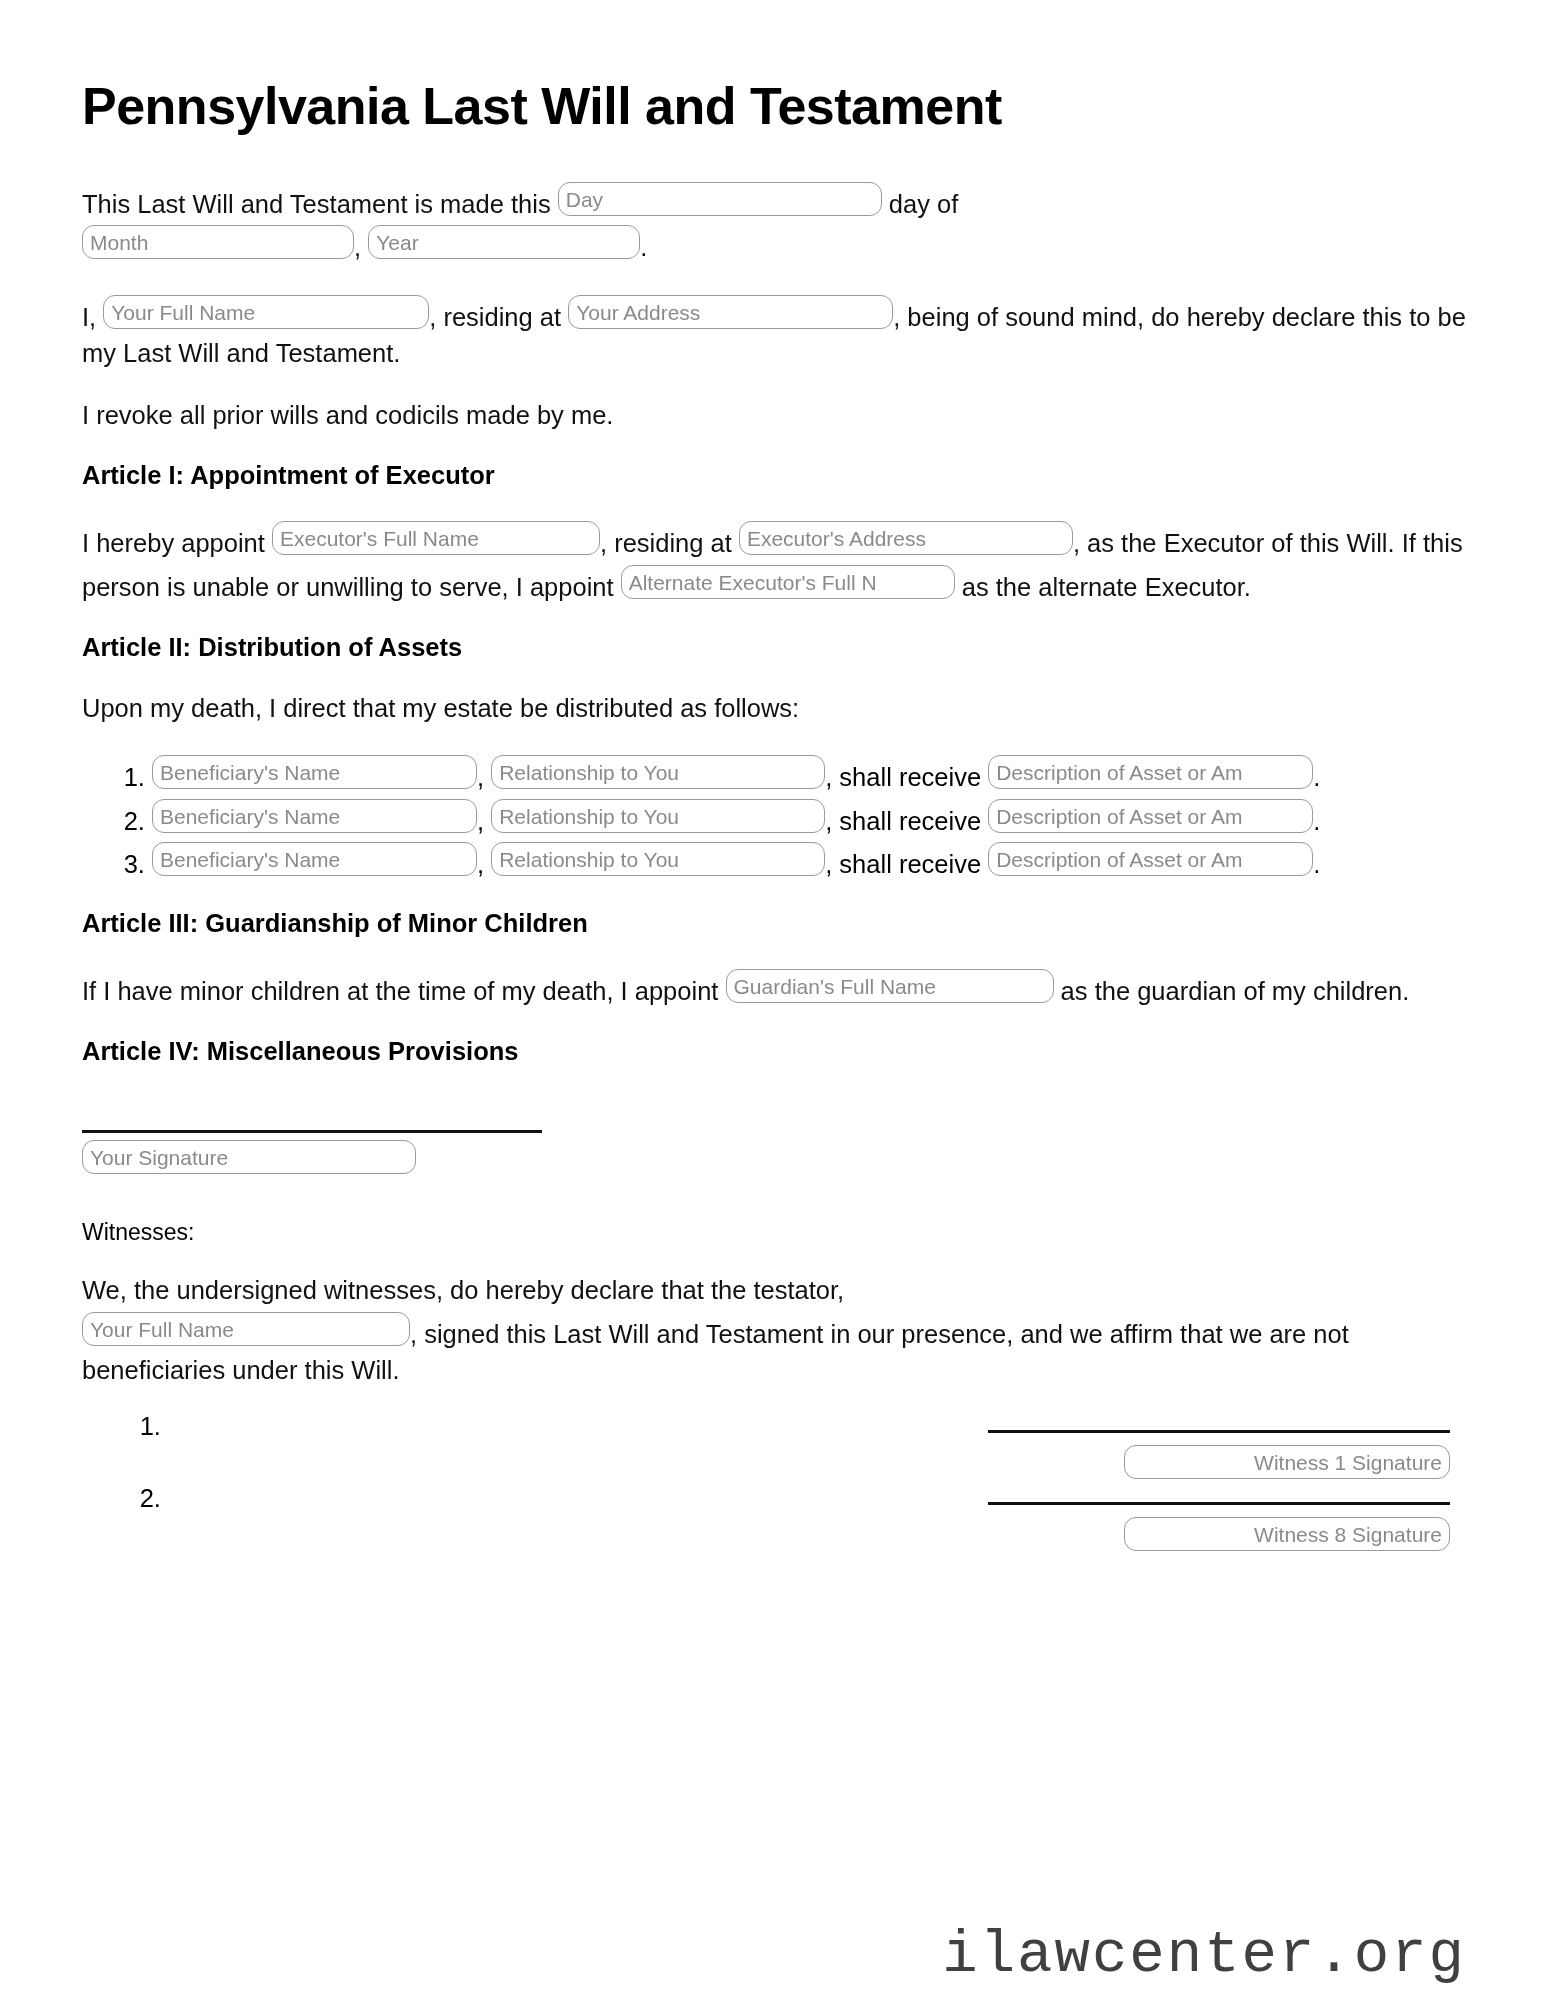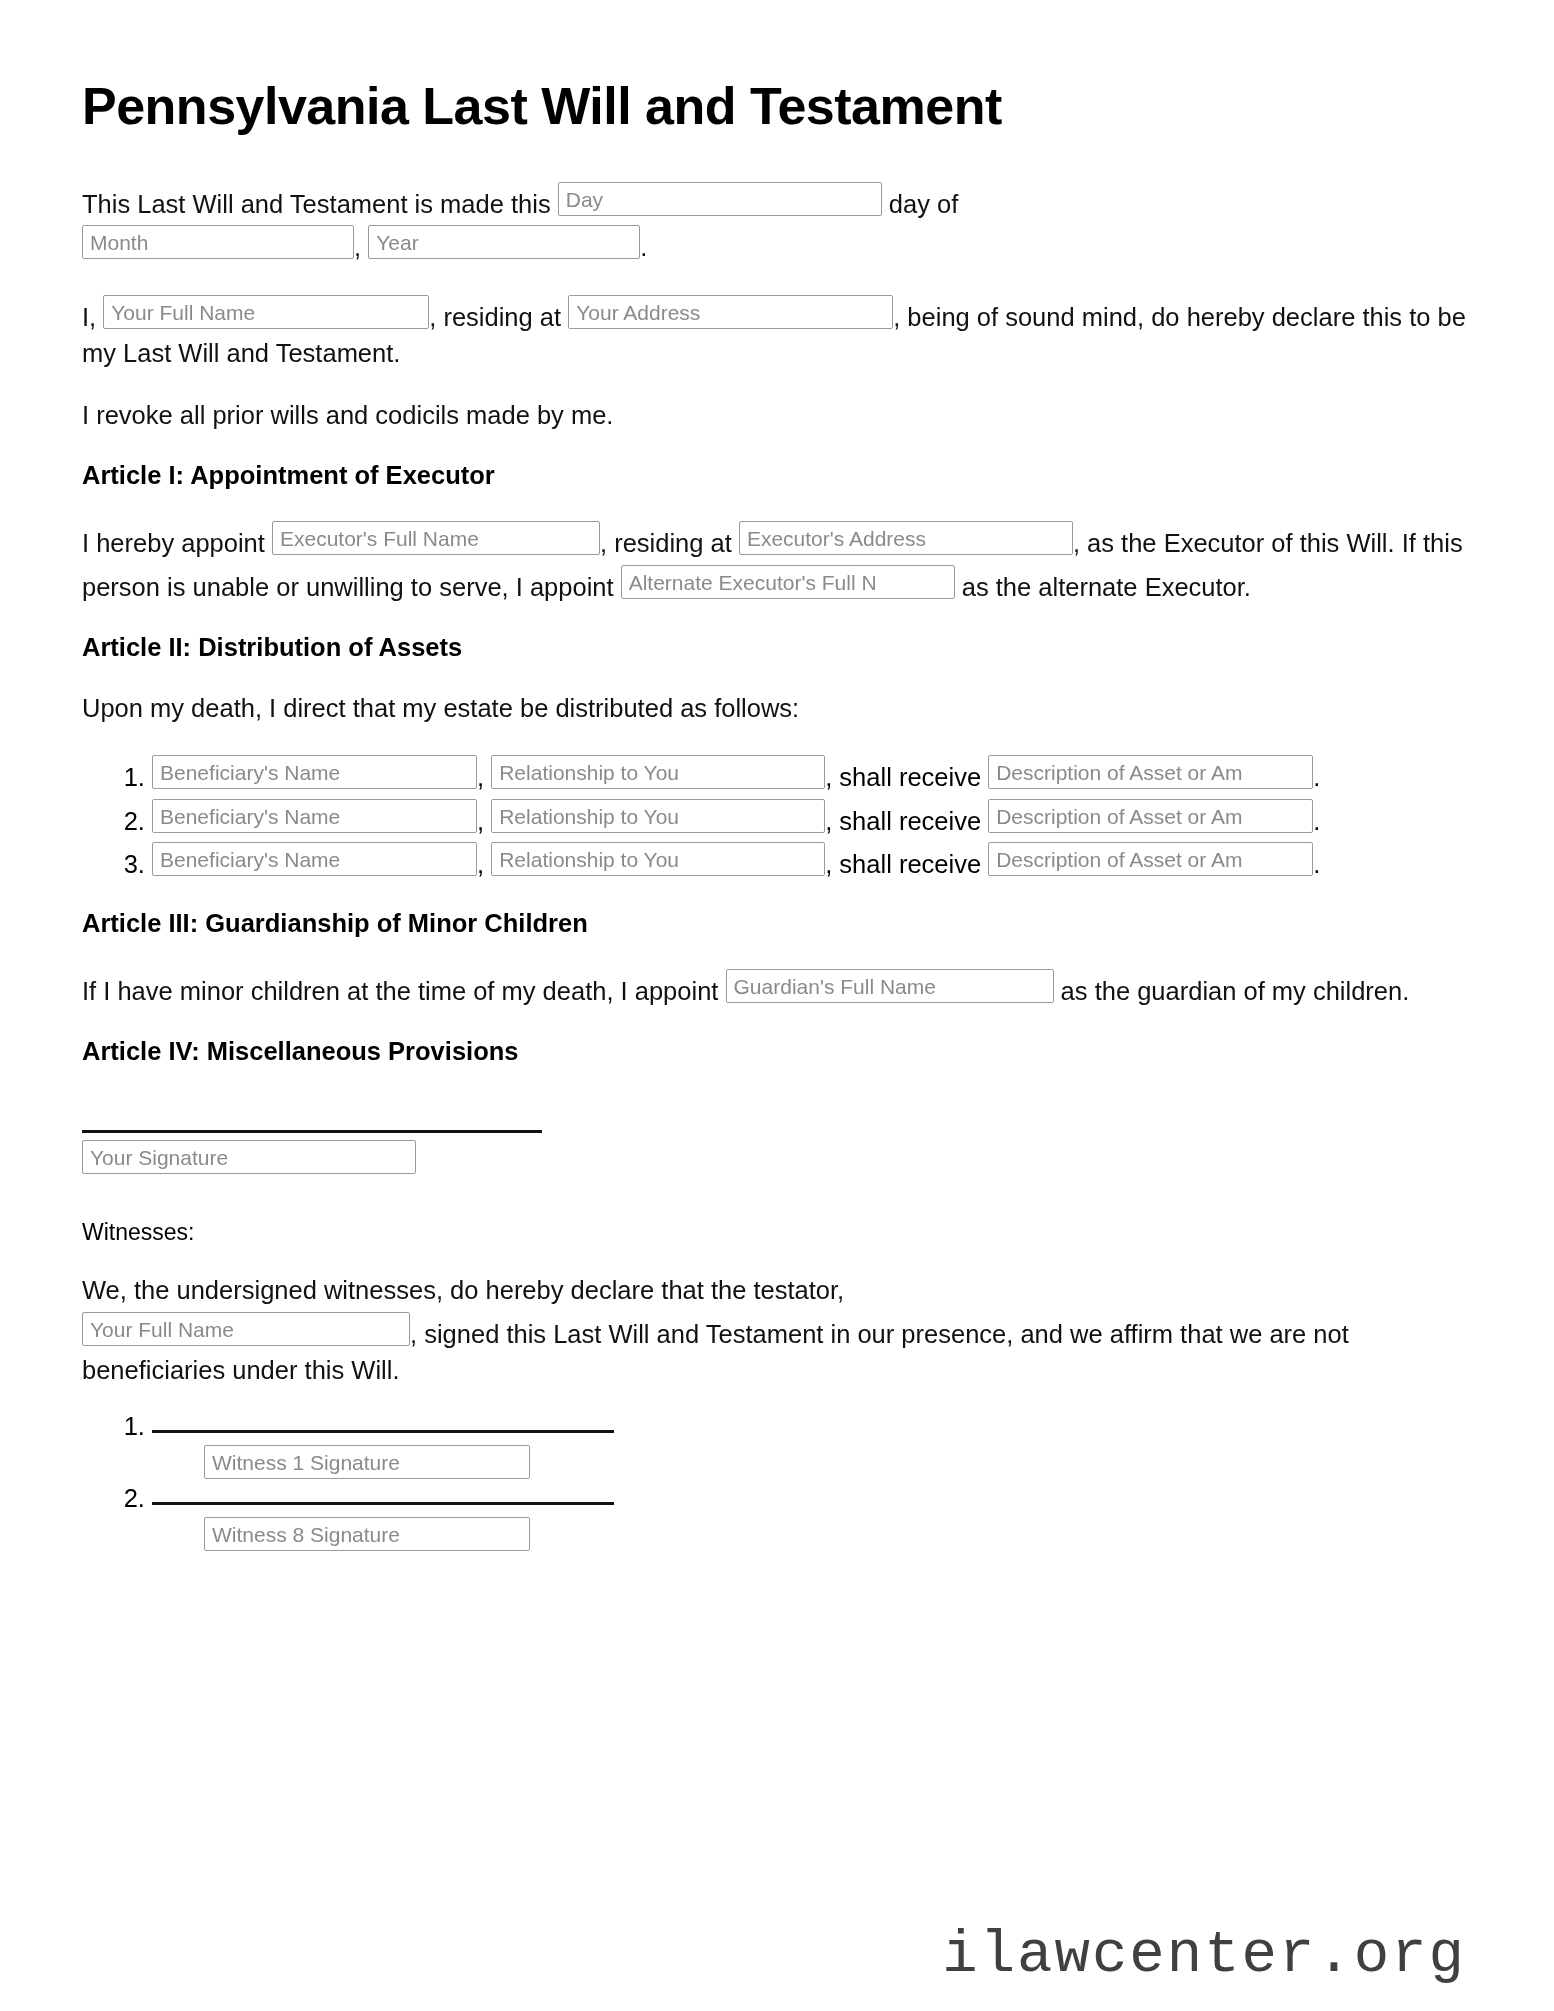--- a/index.html
+++ b/index.html
@@ -39,21 +39,21 @@
     font-weight: bold;
     margin: 0 0 26px 0;
     line-height: 1.3;
     color: #000;
   }
   .fld {
     display: inline-block;
     vertical-align: baseline;
     box-sizing: border-box;
     border: 1.5px solid #9a9a9a;
-    border-radius: 2px;
+    border-radius: 12px;
     background: #ffffff;
     font-family: "Liberation Sans", sans-serif;
     font-size: 21px;
     color: #8a8a8a;
     padding: 4px 7px 5px 7px;
     height: 34px;
     line-height: 25px;
     overflow: hidden;
     white-space: nowrap;
     position: relative;
@@ -81,23 +81,24 @@
     padding-left: 70px;
     font-size: 25.5px;
   }
   ol.benlist li {
     margin: 0 0 2px 0;
     line-height: 1.28;
     white-space: nowrap;
   }
   ol.witlist {
     list-style: decimal;
-    margin: 0;
+    margin: 16px;
     padding-left: 70px;
     font-size: 25.5px;
+    text-align: right;
   }
   ol.witlist li {
     margin: 0 0 0 0;
     line-height: 1.0;
   }
   .sigline {
     display: block;
     width: 460px;
     border-bottom: 3px solid #111;
     height: 0;

